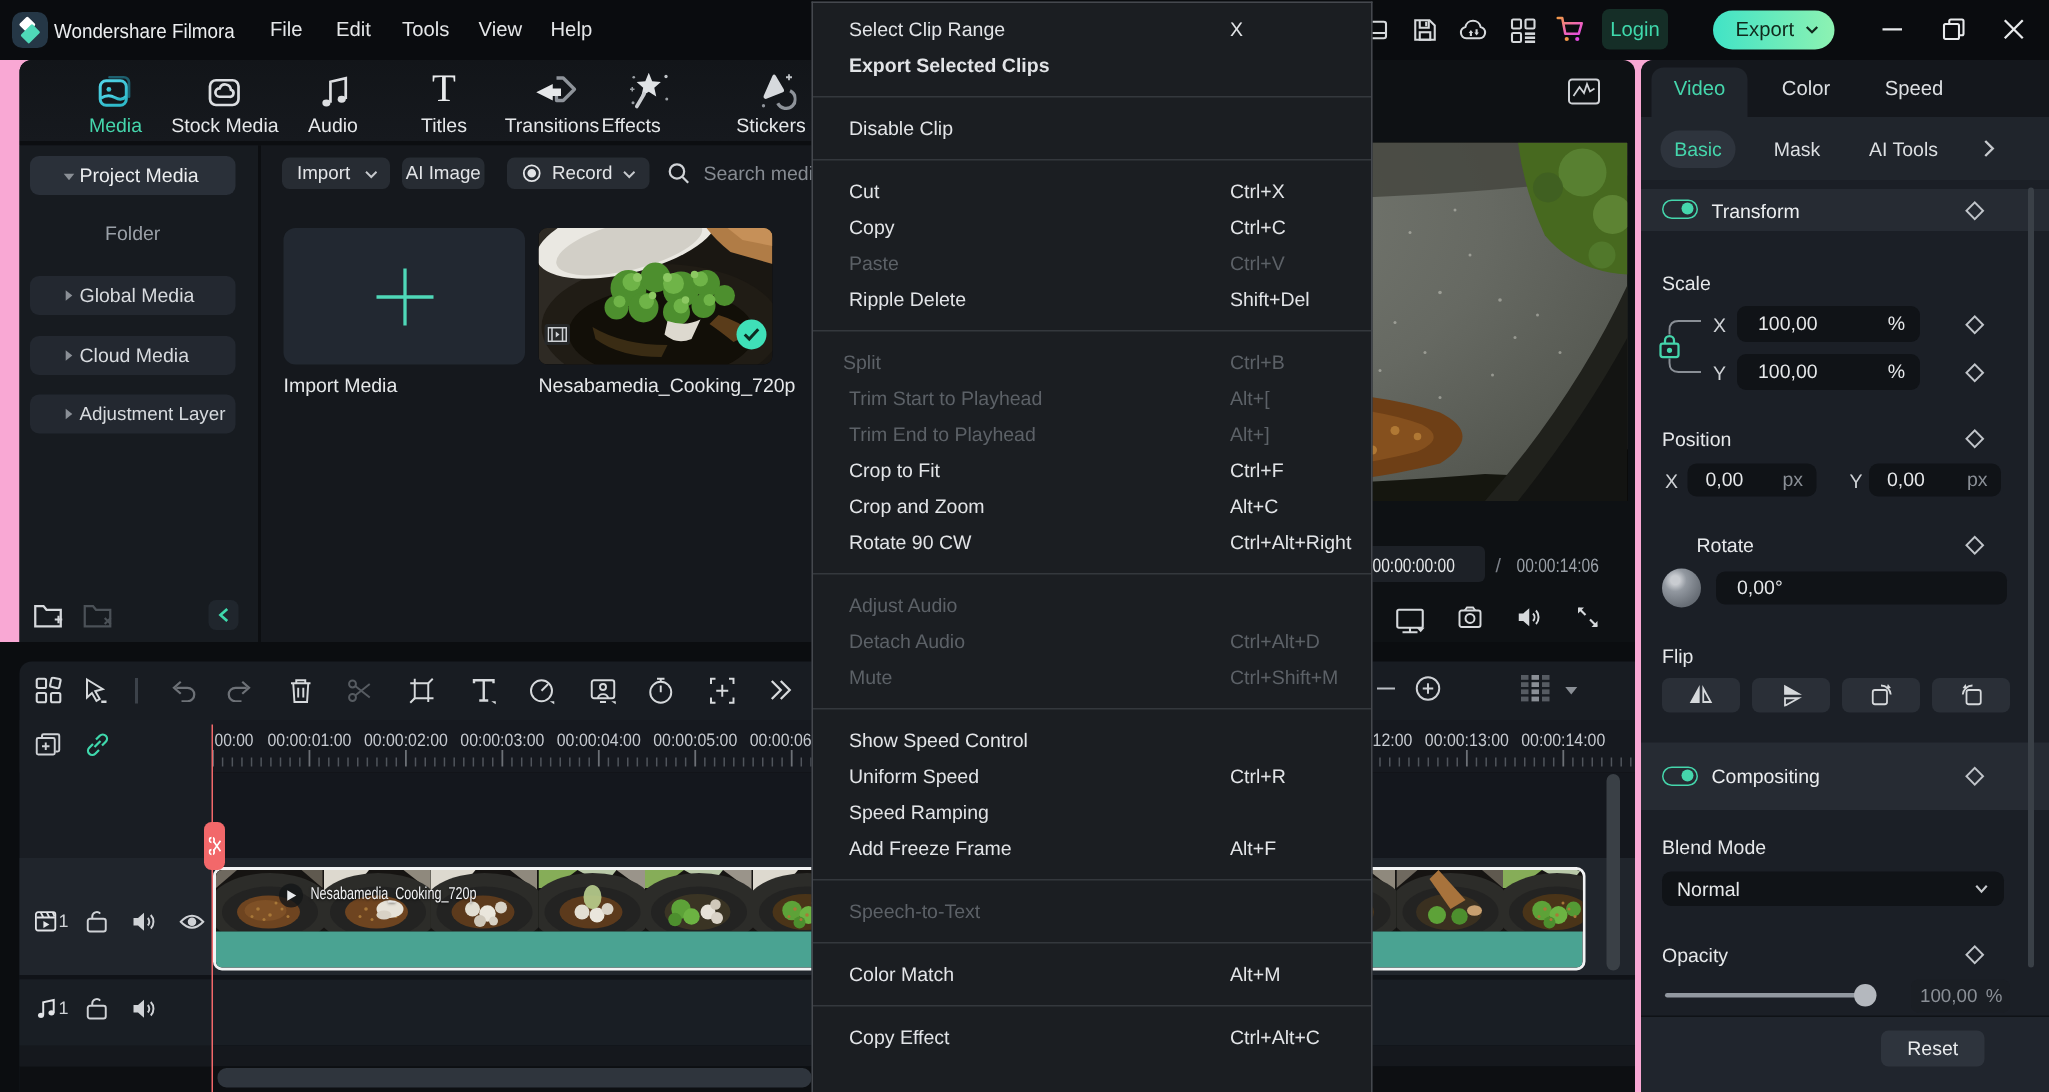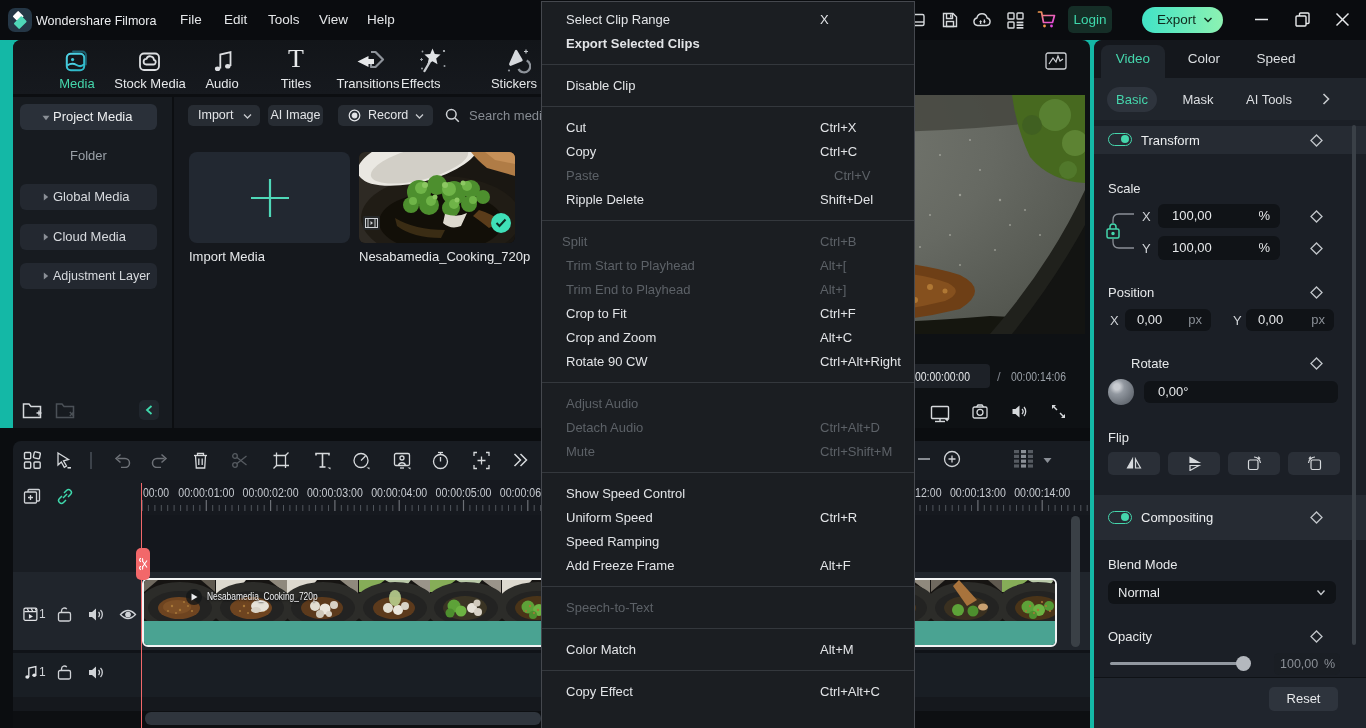--- a/index.html
+++ b/index.html
@@ -1,18 +1,18 @@
 <!DOCTYPE html>
 <html><head>
 <meta charset="utf-8">
 <style>
   * { margin:0; padding:0; box-sizing:border-box; }
   html,body { width:1366px; height:728px; overflow:hidden; background:#0b0d10; font-family:"Liberation Sans", sans-serif; }
   .abs { position:absolute; }
-  #stage { position:relative; width:1180px; height:728px; background:#14b8a6; color:#dfe2e5; font-size:13px; }
+  #stage { position:relative; width:1180px; height:728px; background:#f9a8d4; color:#dfe2e5; font-size:13px; }
   svg { display:block; }
 </style>
 </head>
 <body>
 <div id="stage">
 
   <div class="abs" id="titlebar" style="left:0;top:0;width:1366px;height:40px;background:#0a0c0f;">
 
     <div class="abs" style="left:8px;top:8px;width:24px;height:24px;border-radius:7px;background:#253746;overflow:hidden;">
       <svg width="24" height="24" viewBox="0 0 24 24">
@@ -503,21 +503,21 @@
         <rect x="3.6" y="3.6" width="7.8" height="7.8" transform="rotate(45 7.5 7.5)"></rect>
       </svg>
     <div class="abs" style="left:16px;top:622px;width:133px;height:3px;border-radius:2px;background:#9298a0;"></div>
     <div class="abs" style="left:142px;top:616px;width:15px;height:15px;border-radius:50%;background:#b4b8be;"></div>
     <div class="abs" style="left:180px;top:613px;width:66px;height:22px;border-radius:5px;background:#1a1e24;color:#8a8f96;font-size:12.5px;line-height:22px;">
       <span style="margin-left:6px;">100,00</span><span class="abs" style="right:5px;">%</span>
     </div>
 
     <div class="abs" style="left:0;top:637px;width:272px;height:1px;background:#0f1216;"></div>
     <div class="abs" style="left:0;top:638px;width:272px;height:50px;background:#20252d;"></div>
-    <div class="abs" style="left:175px;top:647px;width:69px;height:24px;border-radius:5px;background:#2e343d;color:#e8eaec;font-size:13px;line-height:24px;text-align:center;">Reset</div>
+    <div class="abs" style="left:160px;top:647px;width:69px;height:24px;border-radius:5px;background:#2e343d;color:#e8eaec;font-size:13px;line-height:24px;text-align:center;">Reset</div>
 
     <div class="abs" style="left:258px;top:85px;width:4px;height:520px;border-radius:2px;background:#3a4047;"></div>
   </div>
 
   <div class="abs" id="timeline" style="left:0;top:428px;width:1090px;height:300px;background:#0b0d10;">
 
     <div class="abs" style="left:13px;top:13px;width:1077px;height:39px;background:#181c22;border-radius:8px 0 0 0;"></div>
     <div id="tltools">
         <svg class="abs" style="left:23px;top:23px;" width="19" height="19" viewBox="0 0 19 19">
           <g fill="none" stroke="#d6d9dc" stroke-width="1.4">
@@ -969,21 +969,21 @@
   </div>
 
   <div class="abs" id="ctxmenu" style="left:541px;top:1px;width:374px;height:727px;background:#1b1e22;border:1px solid #45484e;border-bottom:none;font-size:13px;padding-top:6px;">
       <div style="position:relative;height:24px;line-height:24px;color:#e2e4e7;"><span style="margin-left:24px;">Select Clip Range</span><span style="position:absolute;left:278px;">X</span></div>
       <div style="position:relative;height:24px;line-height:24px;color:#e2e4e7;"><span style="margin-left:24px;font-weight:bold;">Export Selected Clips</span></div>
       <div style="height:1px;background:#34383d;margin:8px 0 9px 0;"></div>
       <div style="position:relative;height:24px;line-height:24px;color:#e2e4e7;"><span style="margin-left:24px;">Disable Clip</span></div>
       <div style="height:1px;background:#34383d;margin:8px 0 9px 0;"></div>
       <div style="position:relative;height:24px;line-height:24px;color:#e2e4e7;"><span style="margin-left:24px;">Cut</span><span style="position:absolute;left:278px;">Ctrl+X</span></div>
       <div style="position:relative;height:24px;line-height:24px;color:#e2e4e7;"><span style="margin-left:24px;">Copy</span><span style="position:absolute;left:278px;">Ctrl+C</span></div>
-      <div style="position:relative;height:24px;line-height:24px;color:#5c6167;"><span style="margin-left:24px;">Paste</span><span style="position:absolute;left:292px;text-align:center;">Ctrl+V</span></div>
+      <div style="position:relative;height:24px;line-height:24px;color:#5c6167;"><span style="margin-left:24px;">Paste</span><span style="position:absolute;left:278px;text-align:center;">Ctrl+V</span></div>
       <div style="position:relative;height:24px;line-height:24px;color:#e2e4e7;"><span style="margin-left:24px;">Ripple Delete</span><span style="position:absolute;left:278px;">Shift+Del</span></div>
       <div style="height:1px;background:#34383d;margin:8px 0 9px 0;"></div>
       <div style="position:relative;height:24px;line-height:24px;color:#5c6167;"><span style="margin-left:20px;">Split</span><span style="position:absolute;left:278px;">Ctrl+B</span></div>
       <div style="position:relative;height:24px;line-height:24px;color:#5c6167;"><span style="margin-left:24px;">Trim Start to Playhead</span><span style="position:absolute;left:278px;">Alt+[</span></div>
       <div style="position:relative;height:24px;line-height:24px;color:#5c6167;"><span style="margin-left:24px;">Trim End to Playhead</span><span style="position:absolute;left:278px;">Alt+]</span></div>
       <div style="position:relative;height:24px;line-height:24px;color:#e2e4e7;"><span style="margin-left:24px;">Crop to Fit</span><span style="position:absolute;left:278px;">Ctrl+F</span></div>
       <div style="position:relative;height:24px;line-height:24px;color:#e2e4e7;"><span style="margin-left:24px;">Crop and Zoom</span><span style="position:absolute;left:278px;">Alt+C</span></div>
       <div style="position:relative;height:24px;line-height:24px;color:#e2e4e7;"><span style="margin-left:24px;">Rotate 90 CW</span><span style="position:absolute;left:278px;">Ctrl+Alt+Right</span></div>
       <div style="height:1px;background:#34383d;margin:8px 0 9px 0;"></div>
       <div style="position:relative;height:24px;line-height:24px;color:#5c6167;"><span style="margin-left:24px;">Adjust Audio</span></div>

